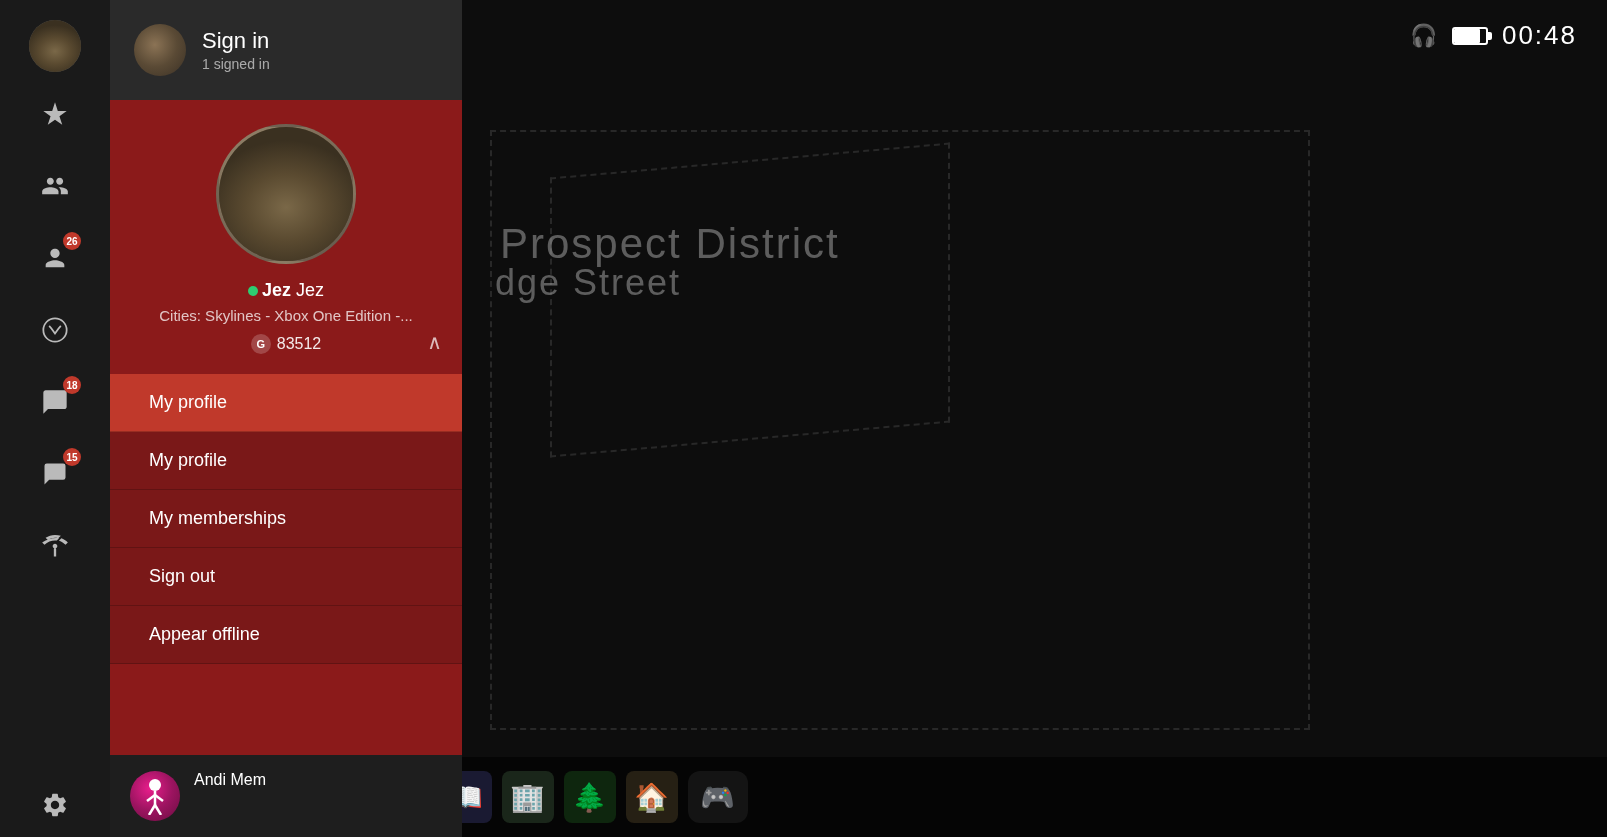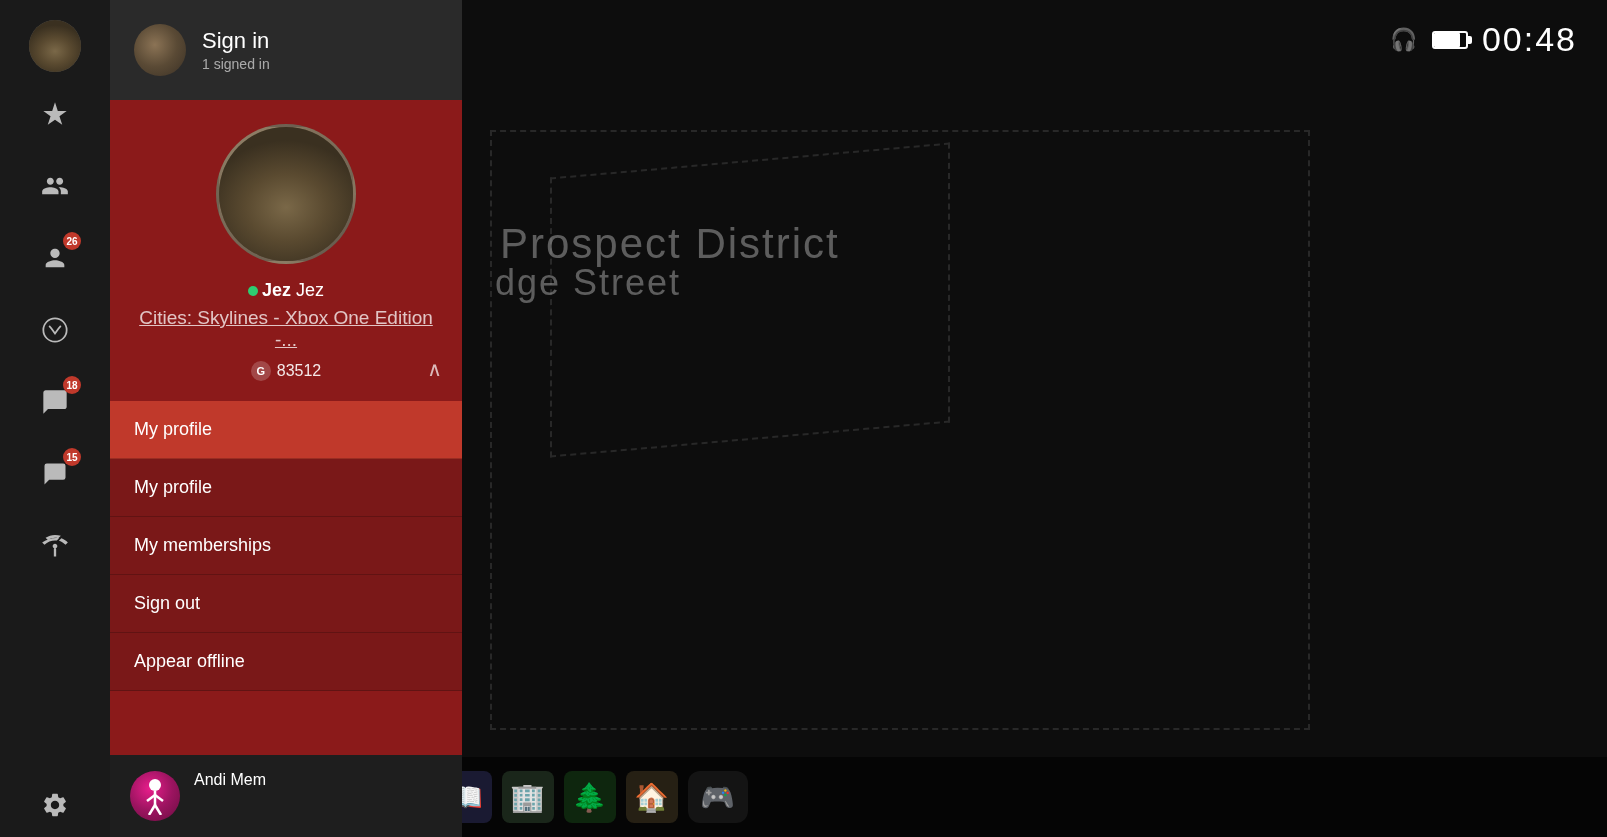--- a/index.html
+++ b/index.html
@@ -39,21 +39,21 @@
       top: 20px;
       right: 30px;
       display: flex;
       align-items: center;
       gap: 14px;
       z-index: 10;
       color: white;
     }
 
     .status-bar .clock {
-      font-size: 34px;
+      font-size: 26px;
       font-weight: 300;
       letter-spacing: 2px;
     }
 
     .battery-icon {
       width: 36px;
       height: 18px;
       border: 2px solid white;
       border-radius: 3px;
       position: relative;
@@ -231,24 +231,22 @@
       color: white;
       font-size: 18px;
     }
 
     .username strong {
       font-weight: 700;
     }
 
     .game-activity {
       color: rgba(255,255,255,0.75);
-      font-size: 19px;
+      font-size: 15px;
       margin-bottom: 10px;
-      text-align: center;
-      text-decoration: underline;
     }
 
     .gamerscore {
       display: flex;
       align-items: center;
       gap: 6px;
       color: rgba(255,255,255,0.9);
       font-size: 16px;
     }
 
@@ -273,21 +271,21 @@
       font-size: 20px;
     }
 
     
     .menu-items {
       flex: 1;
       background: #8b1a1a;
     }
 
     .menu-item {
-      padding: 18px 24px;
+      padding: 18px 39px;
       color: white;
       font-size: 18px;
       font-weight: 400;
       cursor: pointer;
       transition: background 0.1s;
       background: #7a1818;
       border-bottom: 1px solid rgba(0,0,0,0.2);
     }
 
     .menu-item:first-child {

